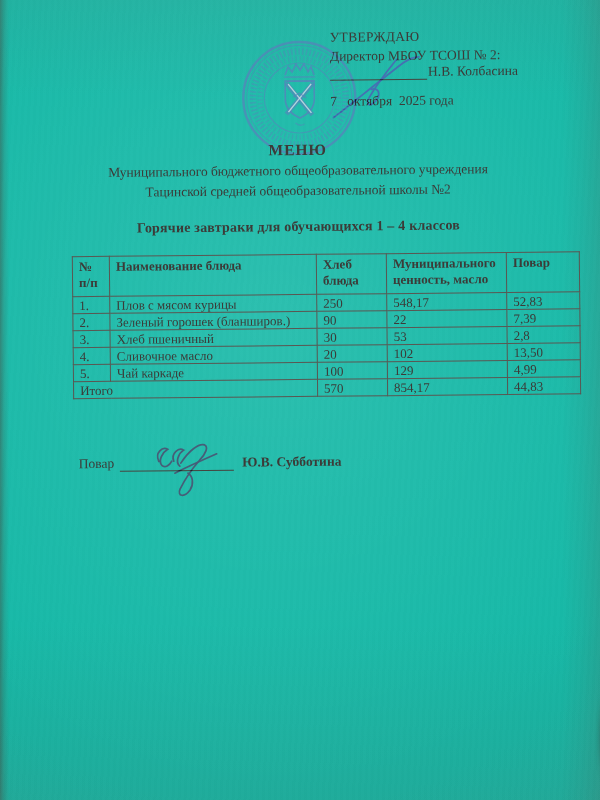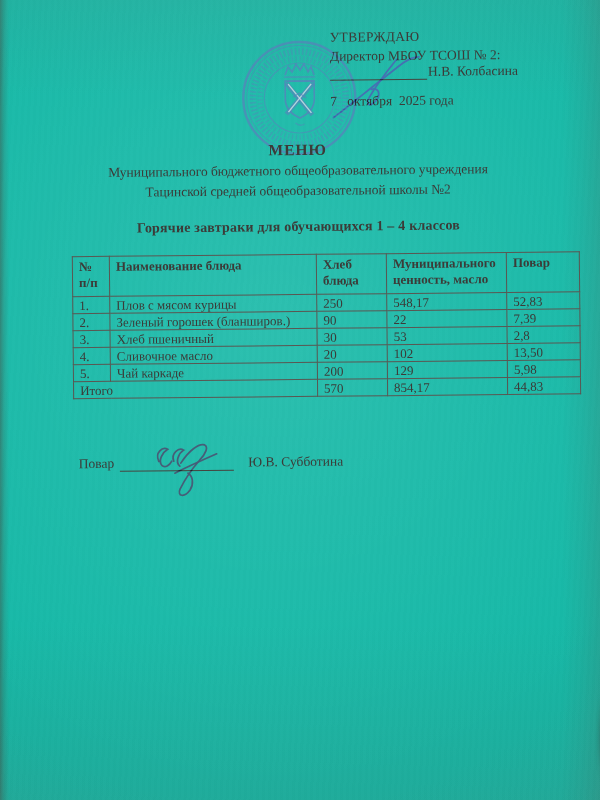--- a/index.html
+++ b/index.html
@@ -43,21 +43,21 @@
     overflow:hidden;white-space:nowrap;}
   table.menu th{font-weight:bold;vertical-align:top;padding-top:2px;line-height:16px;height:37px;}
   table.menu td{height:16px;line-height:15px;}
   td.c, th.c{text-align:center;padding:0;}
   td.num{padding-left:7px;}
   td.total-label{text-align:right;padding:0 10px 0 0;}
   col.w-num{width:37px;} col.w-name{width:207px;} col.w-out{width:70px;} col.w-en{width:120px;} col.w-pr{width:73px;}
 
   .footer-row{left:78px;top:454px;font-size:13.5px;}
   .cook-line{display:inline-block;width:114px;height:15px;border-bottom:1.2px solid #46443f;vertical-align:bottom;margin-left:6px;}
-  .cook-name{margin-left:14px;}
+  .cook-name{margin-left:8px;font-weight:bold;}
 
   .stamp{left:242px;top:37px;mix-blend-mode:multiply;opacity:.88;}
   .dir-sig{left:318px;top:48px;mix-blend-mode:multiply;}
   .cook-sig{left:128px;top:430px;mix-blend-mode:multiply;}
 </style>
 </head>
 <body>
 
 <div class="photo">
   <div class="paper-shade"></div>
@@ -151,23 +151,23 @@
       <tr>
         <td class="num">4.</td>
         <td>Сливочное масло</td>
         <td class="c">20</td>
         <td class="c">102</td>
         <td class="c">13,50</td>
       </tr>
       <tr>
         <td class="num">5.</td>
         <td>Чай каркаде</td>
-        <td class="c">200</td>
+        <td class="c">100</td>
         <td class="c">129</td>
-        <td class="c">5,98</td>
+        <td class="c">4,99</td>
       </tr>
       <tr>
         <td class="total-label" colspan="2">Итого</td>
         <td class="c">570</td>
         <td class="c">854,17</td>
         <td class="c">44,83</td>
       </tr>
     </tbody>
       </table>
 

